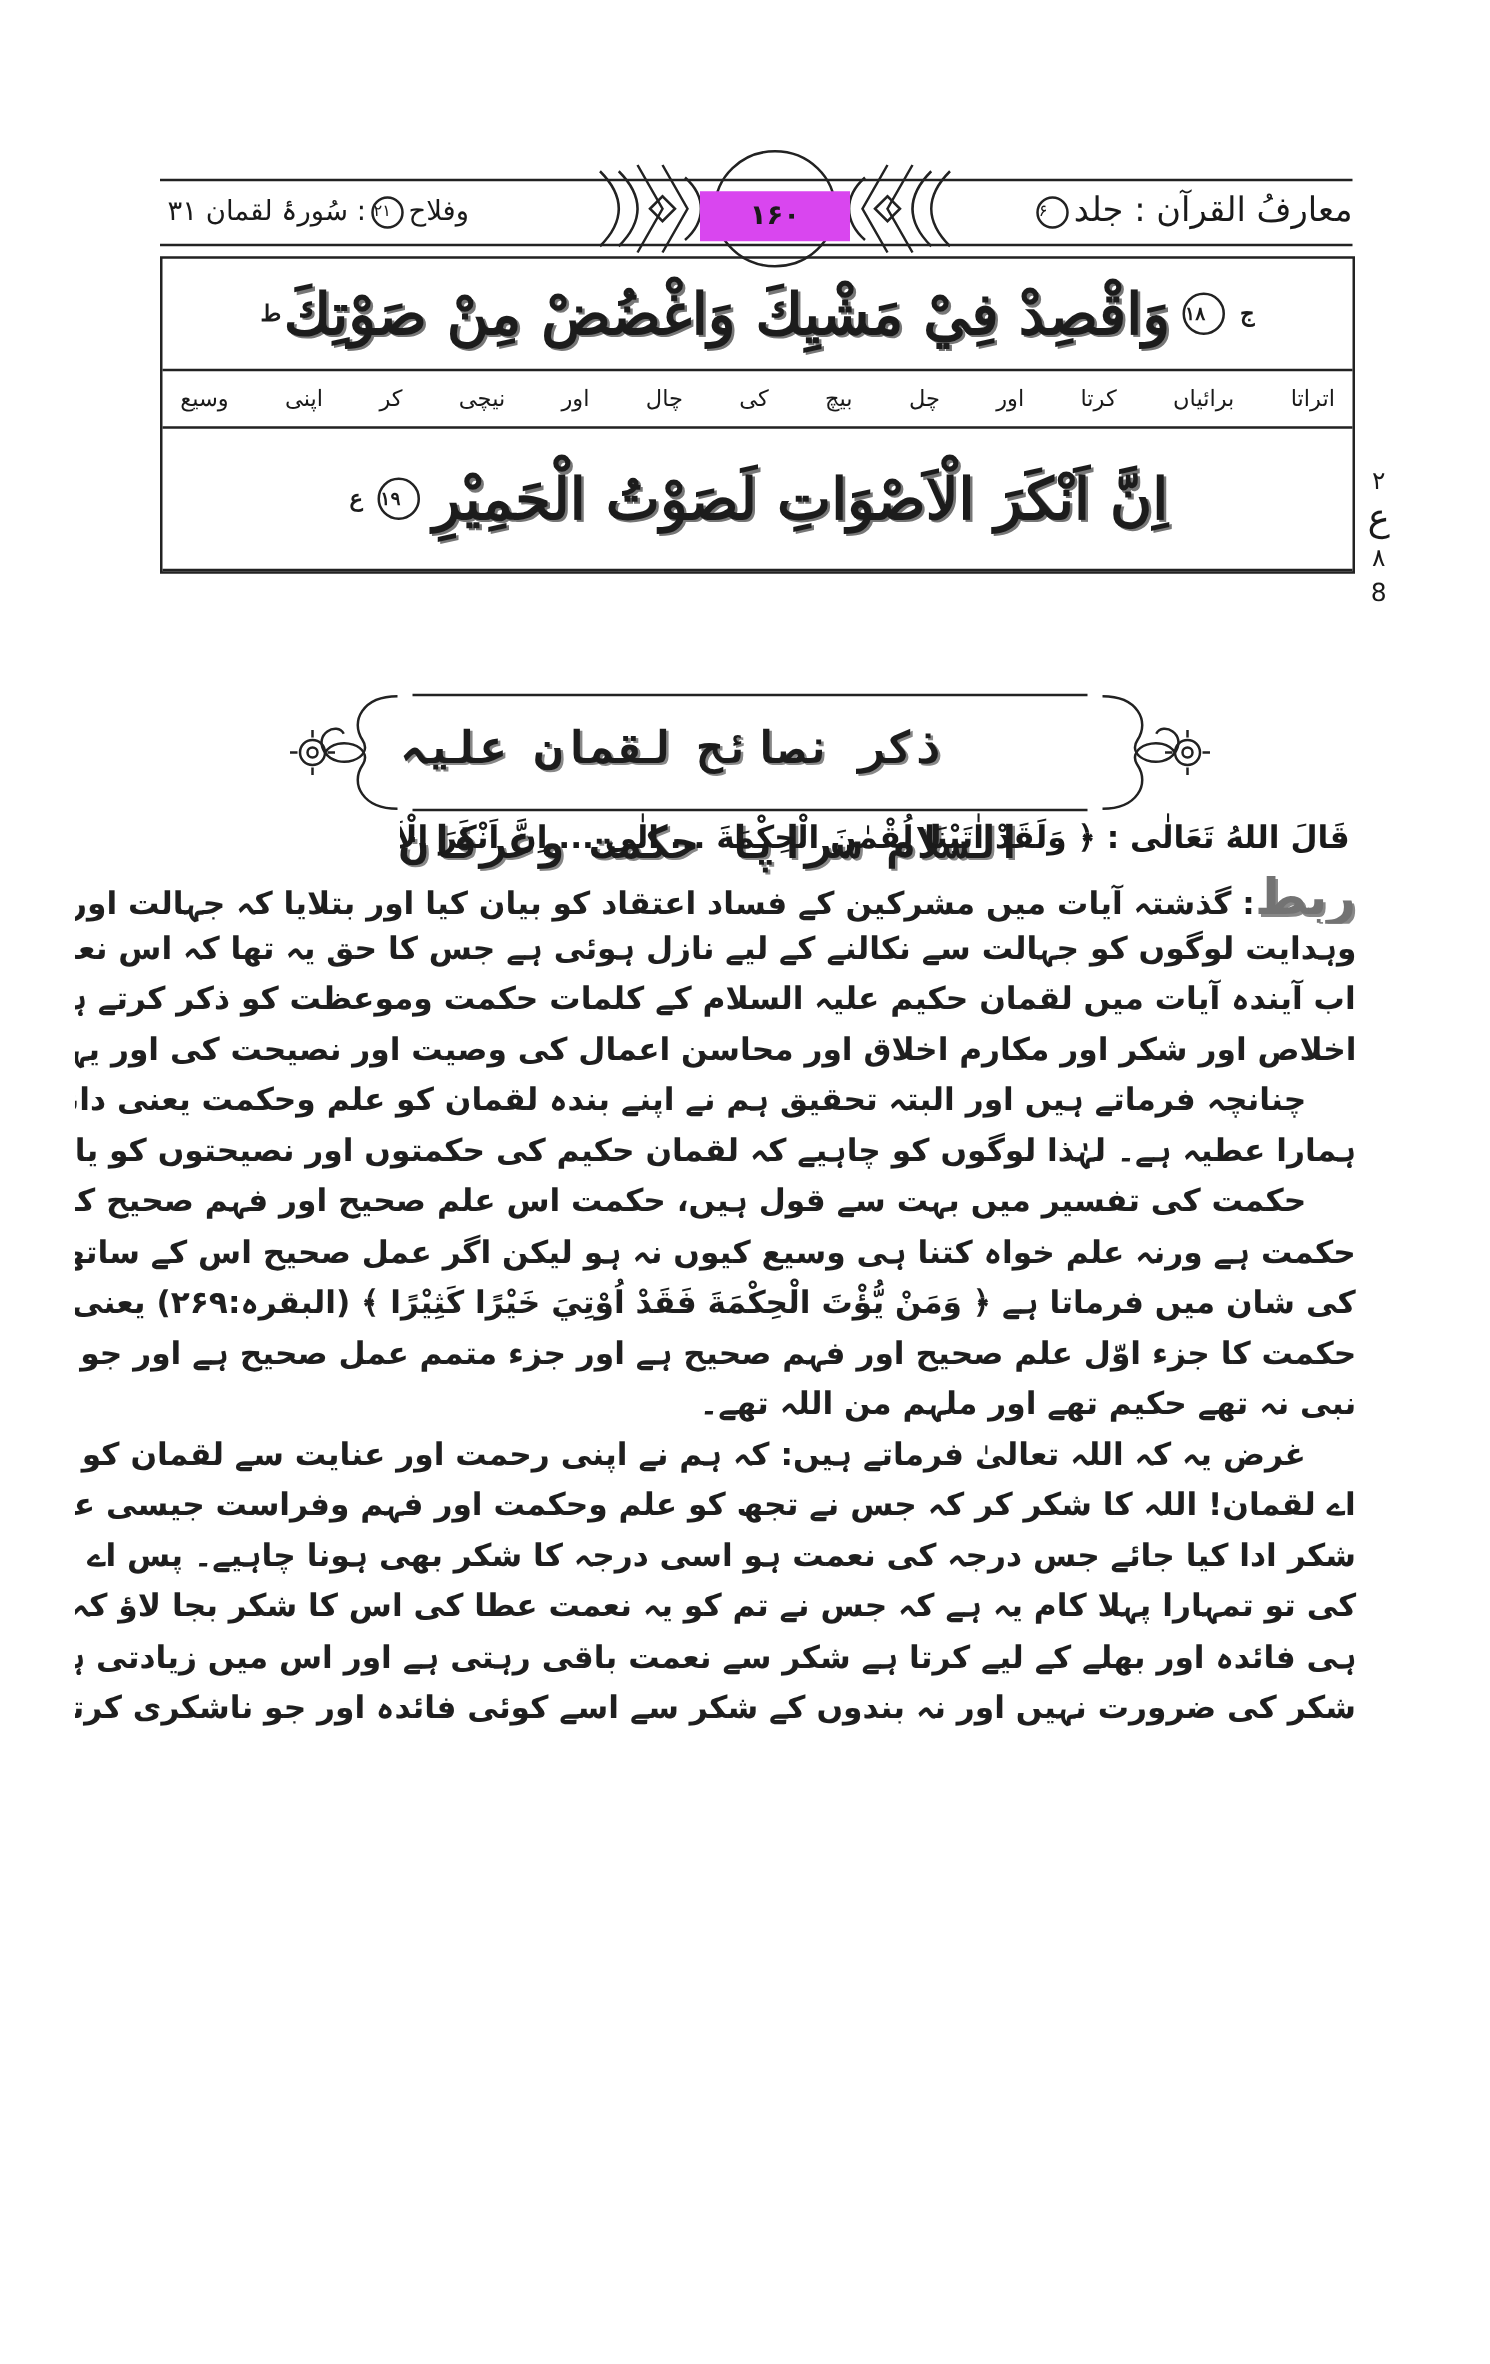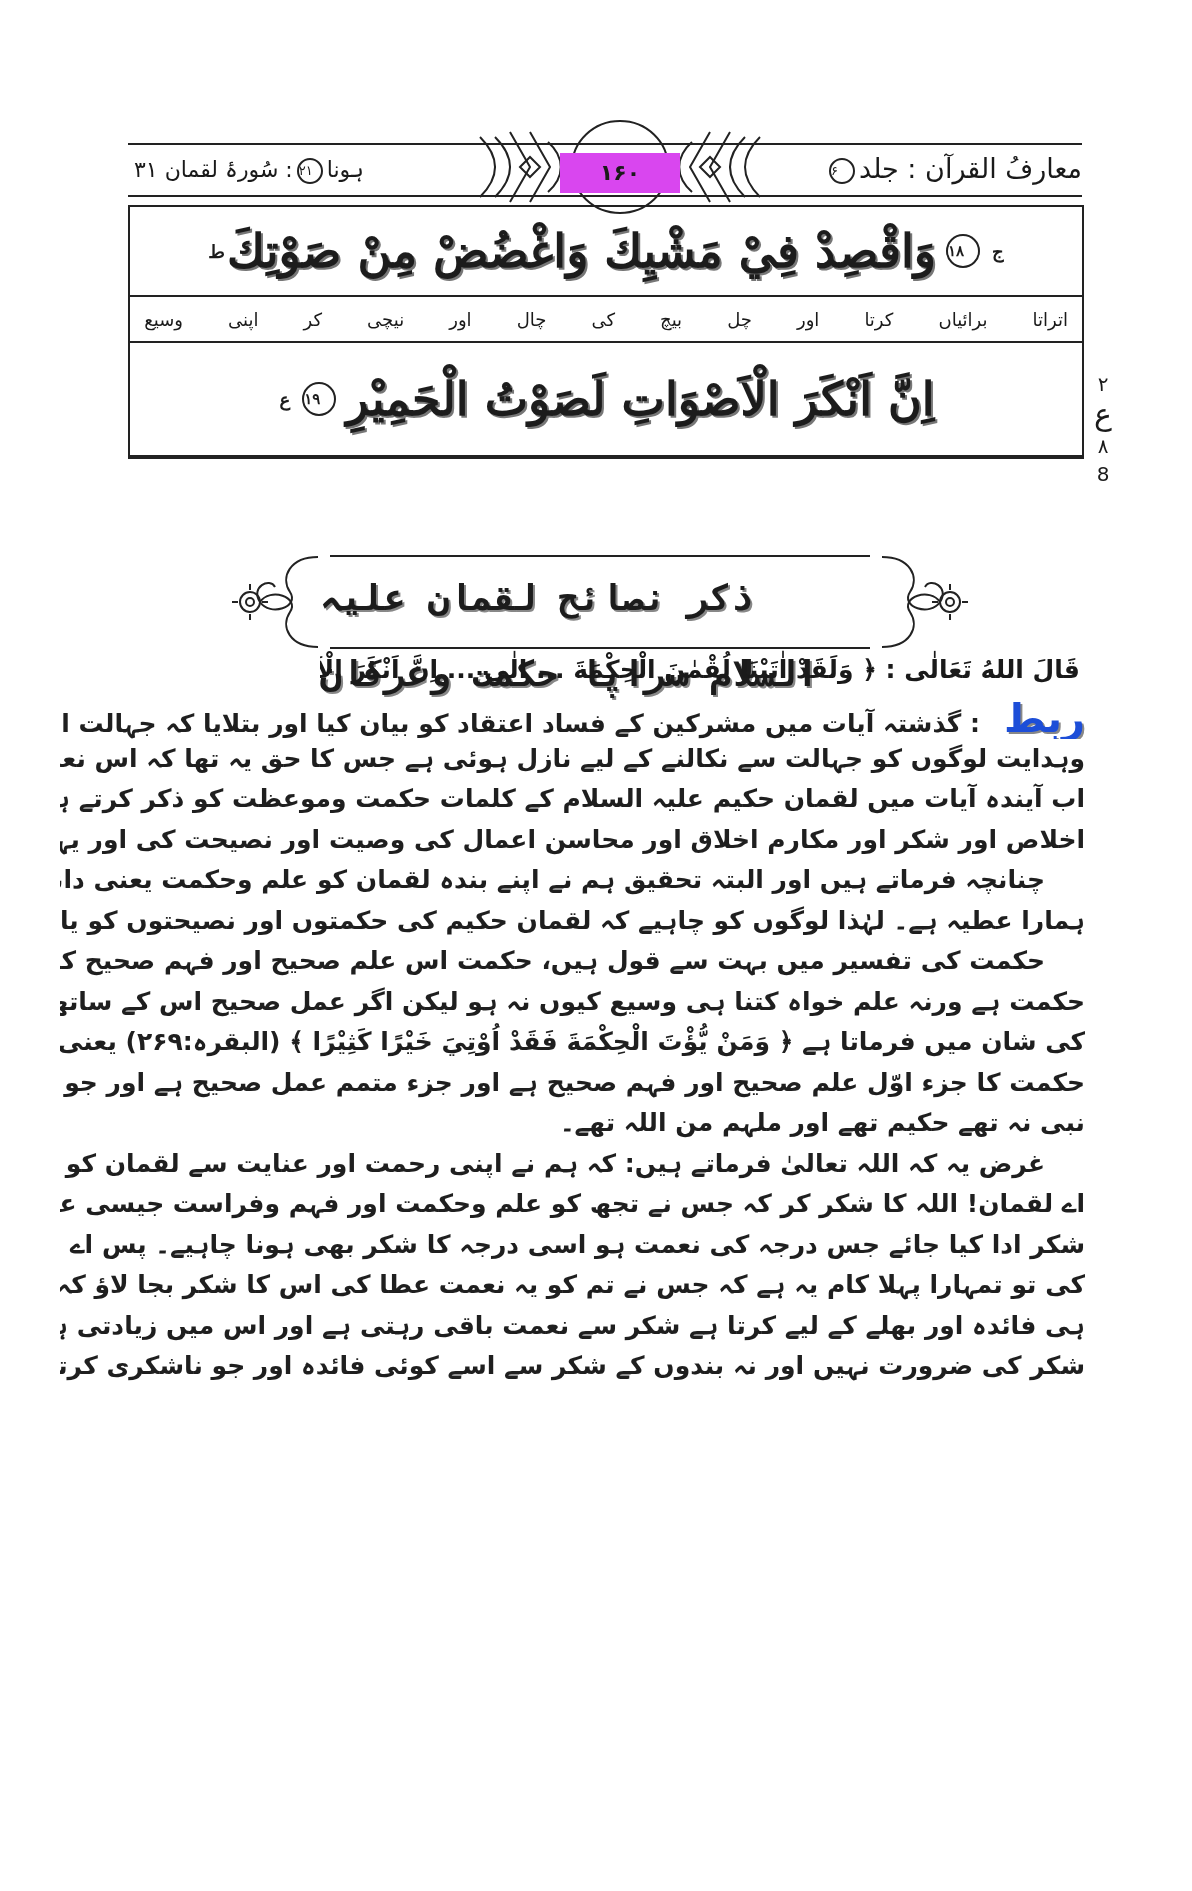--- a/index.html
+++ b/index.html
@@ -100,32 +100,32 @@
     position: absolute; left: 60px; top: 698px; width: 1025px;
     font-size: 25px; line-height: 40.5px; font-weight: bold; color: #1f1f1f;
   }
   .body-line {
     height: 40.5px; white-space: nowrap; overflow: hidden; text-align: justify;
     text-align-last: justify;
   }
   .body-line.last { text-align-last: right; }
   .body-line.indent { padding-right: 40px; }
   .rabt {
-    font-size: 40px; font-weight: 900; color: #1d4ed8; text-shadow: 2px 2px 0 #888; margin-left: 24px;
+    font-size: 40px; font-weight: 900; color: #737373; text-shadow: 2px 2px 0 #888;
   }
 </style>
 </head>
 <body>
 
 <div class="header">
   <div class="header-right rtl">
     <span>معارفُ القرآن : جلد</span><span class="circ-num">۶</span>
   </div>
   <div class="header-left rtl">
-    <span>ہونا</span><span class="circ-num">۲۱</span><span>: سُورۂ لقمان ۳۱</span>
+    <span>وفلاح</span><span class="circ-num">۲۱</span><span>: سُورۂ لقمان ۳۱</span>
   </div>
 </div>
 
 <svg class="ornament" viewBox="0 0 300 100">
   <g fill="none" stroke="#222" stroke-width="2">
     <ellipse cx="150" cy="50" rx="48" ry="46"></ellipse>
     <path d="M10 20 C30 40,30 60,10 80 M25 20 C45 40,45 60,25 80 M40 15 L60 50 L40 85 M60 15 L80 50 L60 85 M78 25 C95 40,95 60,78 75"></path>
     <path d="M290 20 C270 40,270 60,290 80 M275 20 C255 40,255 60,275 80 M260 15 L240 50 L260 85 M240 15 L220 50 L240 85 M222 25 C205 40,205 60,222 75"></path>
     <path d="M50 50 l10 -10 l10 10 l-10 10 z M230 50 l10 -10 l10 10 l-10 10 z"></path>
   </g>

